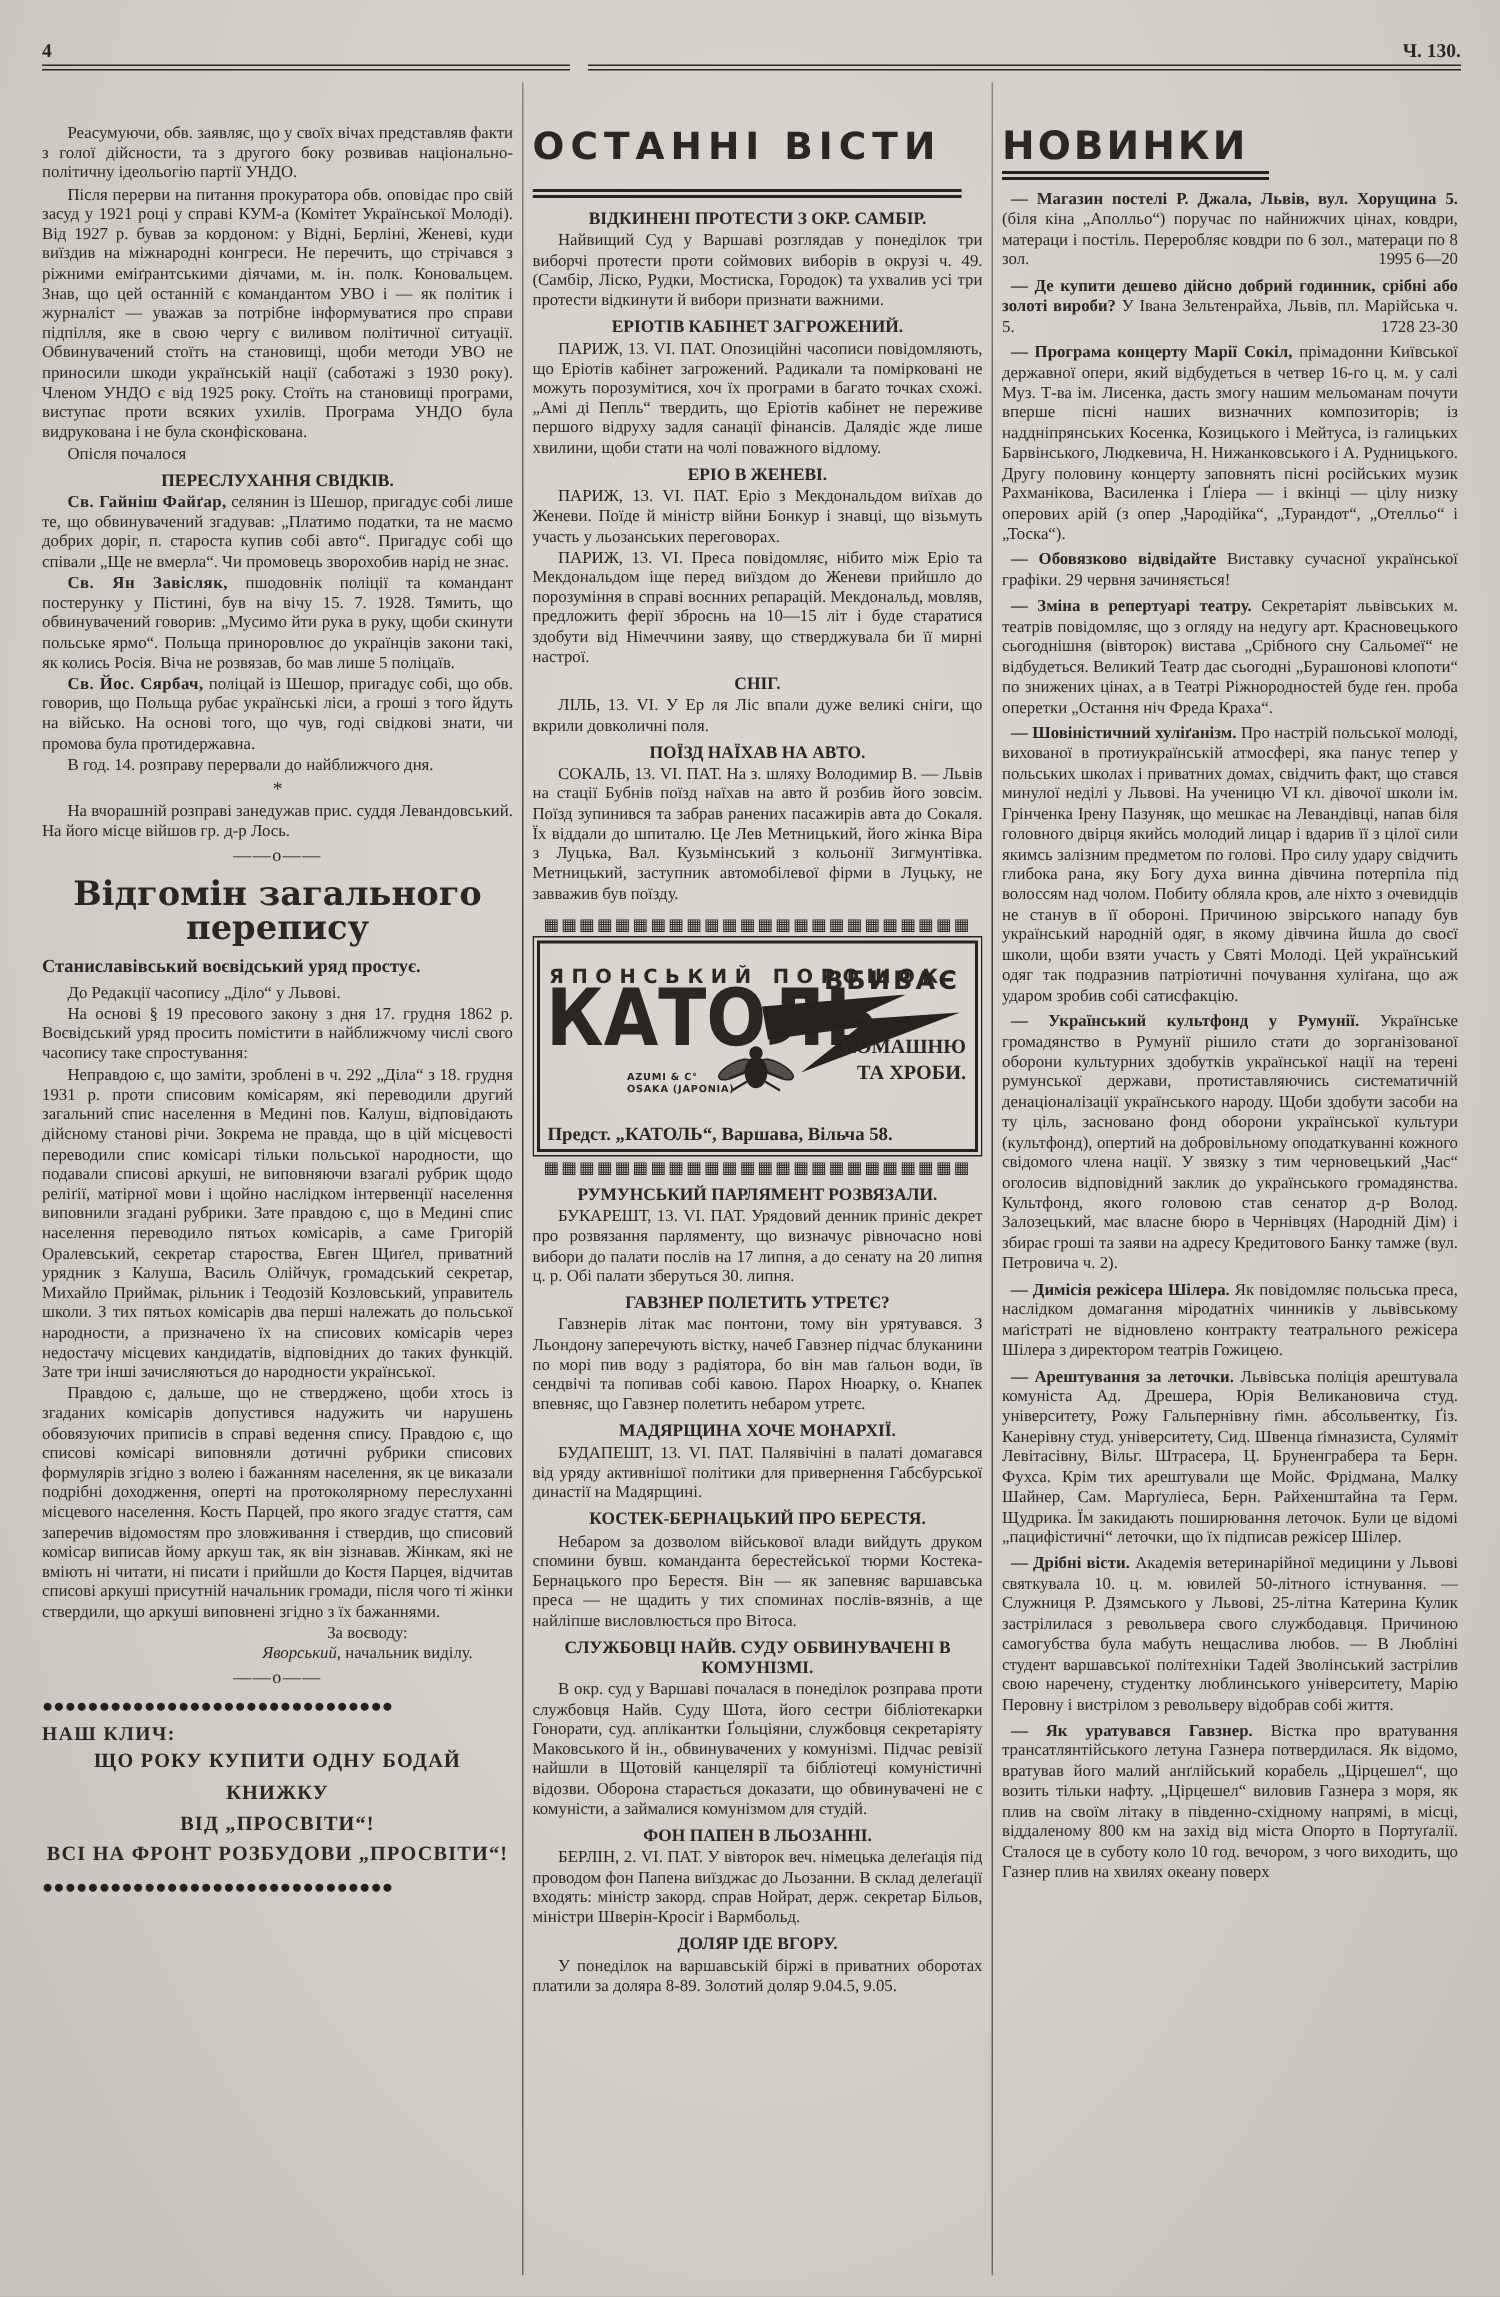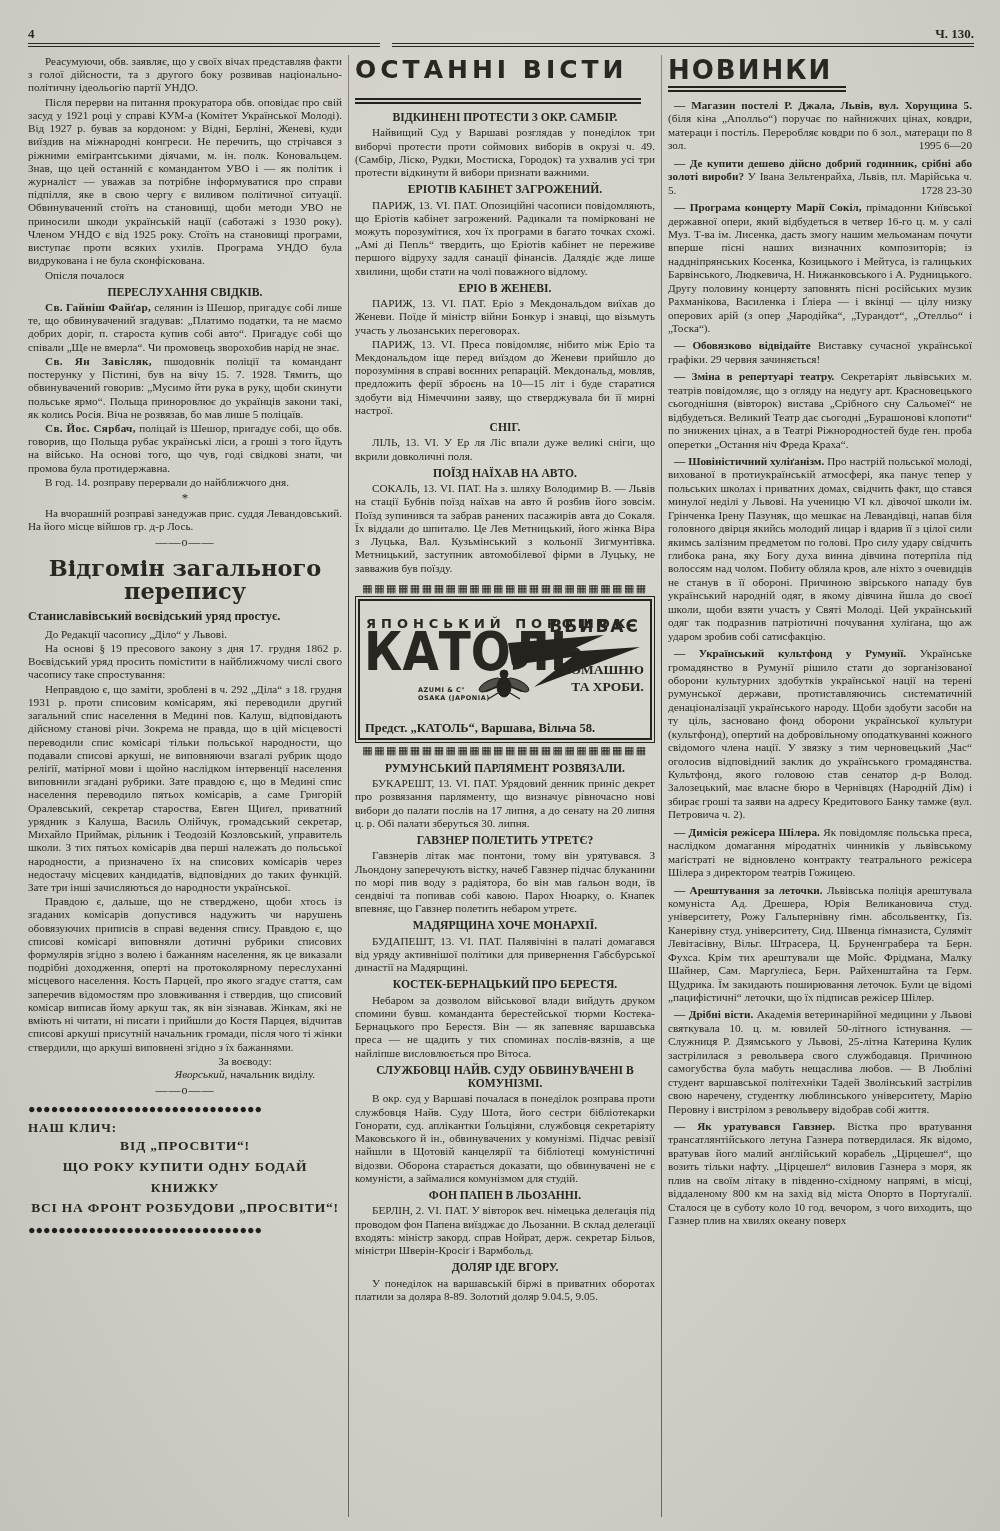--- a/index.html
+++ b/index.html
@@ -10,21 +10,21 @@
   }
   
   .hdr{display:flex;align-items:flex-end;padding:26px 26px 0 28px;gap:12px;}
   .seg{border-bottom:4px double #2b2823;padding-bottom:1px;}
   .seg-l{width:352px;font-weight:bold;font-size:13px;}
   .seg-m{width:320px;text-align:center;font-weight:bold;font-size:13px;white-space:nowrap;border-bottom:4px double #2b2823;}
   .seg-r{flex:1;text-align:right;font-weight:bold;font-size:13px;}
   .masthead{letter-spacing:3px;}
   
   .cols{display:flex;padding:8px 20px 0 28px;height:1462px;overflow:hidden;}
-  .col{overflow:hidden;}
+  .col{overflow:hidden;margin-top:28px;}
   .c1{width:314px;}
   .c2{width:300px;}
   .c3{width:304px;}
   .vdiv{width:1px;background:linear-gradient(#8a867f,#3c3935 40%,#6b6761);margin:0 6px;}
   
   .p{font-size:11.2px;line-height:1.18;text-align:justify;text-indent:17px;margin:0 0 1px;}
   .p b{letter-spacing:0.3px;}
   .hsec{text-align:center;font-weight:bold;font-size:11.6px;margin:4px 0 2px;line-height:1.15;}
   .sep{text-align:center;margin:1px 0;font-size:12px;letter-spacing:1px;}
   .star{text-align:center;font-size:13px;margin:1px 0;}
@@ -82,22 +82,22 @@
       <div class="subtitle">Станиславівський воєвідський уряд простує.</div>
       <p class="p">До Редакції часопису „Діло“ у Львові.</p>
       <p class="p">На основі § 19 пресового закону з дня 17. грудня 1862 р. Воєвідський уряд просить помістити в найближчому числі свого часопису таке спростування:</p>
       <p class="p">Неправдою є, що заміти, зроблені в ч. 292 „Діла“ з 18. грудня 1931 р. проти списовим комісарям, які переводили другий загальний спис населення в Медині пов. Калуш, відповідають дійсному станові річи. Зокрема не правда, що в цій місцевості переводили спис комісарі тільки польської народности, що подавали списові аркуші, не виповняючи взагалі рубрик щодо реліґії, матірної мови і щойно наслідком інтервенції населення виповнили згадані рубрики. Зате правдою є, що в Медині спис населення переводило пятьох комісарів, а саме Григорій Оралевський, секретар староства, Евген Щиґел, приватний урядник з Калуша, Василь Олійчук, громадський секретар, Михайло Приймак, рільник і Теодозій Козловський, управитель школи. З тих пятьох комісарів два перші належать до польської народности, а призначено їх на списових комісарів через недостачу місцевих кандидатів, відповідних до таких функцій. Зате три інші зачисляються до народности української.</p>
       <p class="p">Правдою є, дальше, що не стверджено, щоби хтось із згаданих комісарів допустився надужить чи нарушень обовязуючих приписів в справі ведення спису. Правдою є, що списові комісарі виповняли дотичні рубрики списових формулярів згідно з волею і бажанням населення, як це виказали подрібні доходження, оперті на протоколярному переслуханні місцевого населення. Кость Парцей, про якого згадує стаття, сам заперечив відомостям про зловживання і ствердив, що списовий комісар виписав йому аркуш так, як він зізнавав. Жінкам, які не вміють ні читати, ні писати і прийшли до Костя Парцея, відчитав списові аркуші присутній начальник громади, після чого ті жінки ствердили, що аркуші виповнені згідно з їх бажаннями.</p>
       <div class="right1">За воєводу:</div>
       <div class="right1 sig"><i>Яворський,</i> <span>начальник виділу.</span></div>
       <div class="sep">——о——</div>
       <div class="dots">●●●●●●●●●●●●●●●●●●●●●●●●●●●●●●●</div>
       <div class="slogan-label">НАШ КЛИЧ:</div>
+      <div class="slogan">ЩО РОКУ КУПИТИ ОДНУ БОДАЙ КНИЖКУ</div>
       <div class="slogan">ВІД „ПРОСВІТИ“!</div>
-      <div class="slogan">ЩО РОКУ КУПИТИ ОДНУ БОДАЙ КНИЖКУ</div>
       <div class="slogan">ВСІ НА ФРОНТ РОЗБУДОВИ „ПРОСВІТИ“!</div>
       <div class="dots">●●●●●●●●●●●●●●●●●●●●●●●●●●●●●●●</div>
     </div>
 
     <div class="vdiv"></div>
 
     <div class="col c2">
       <div class="t2">ОСТАННІ ВІСТИ</div>
 
       <div class="hsec">ВІДКИНЕНІ ПРОТЕСТИ З ОКР. САМБІР.</div>

